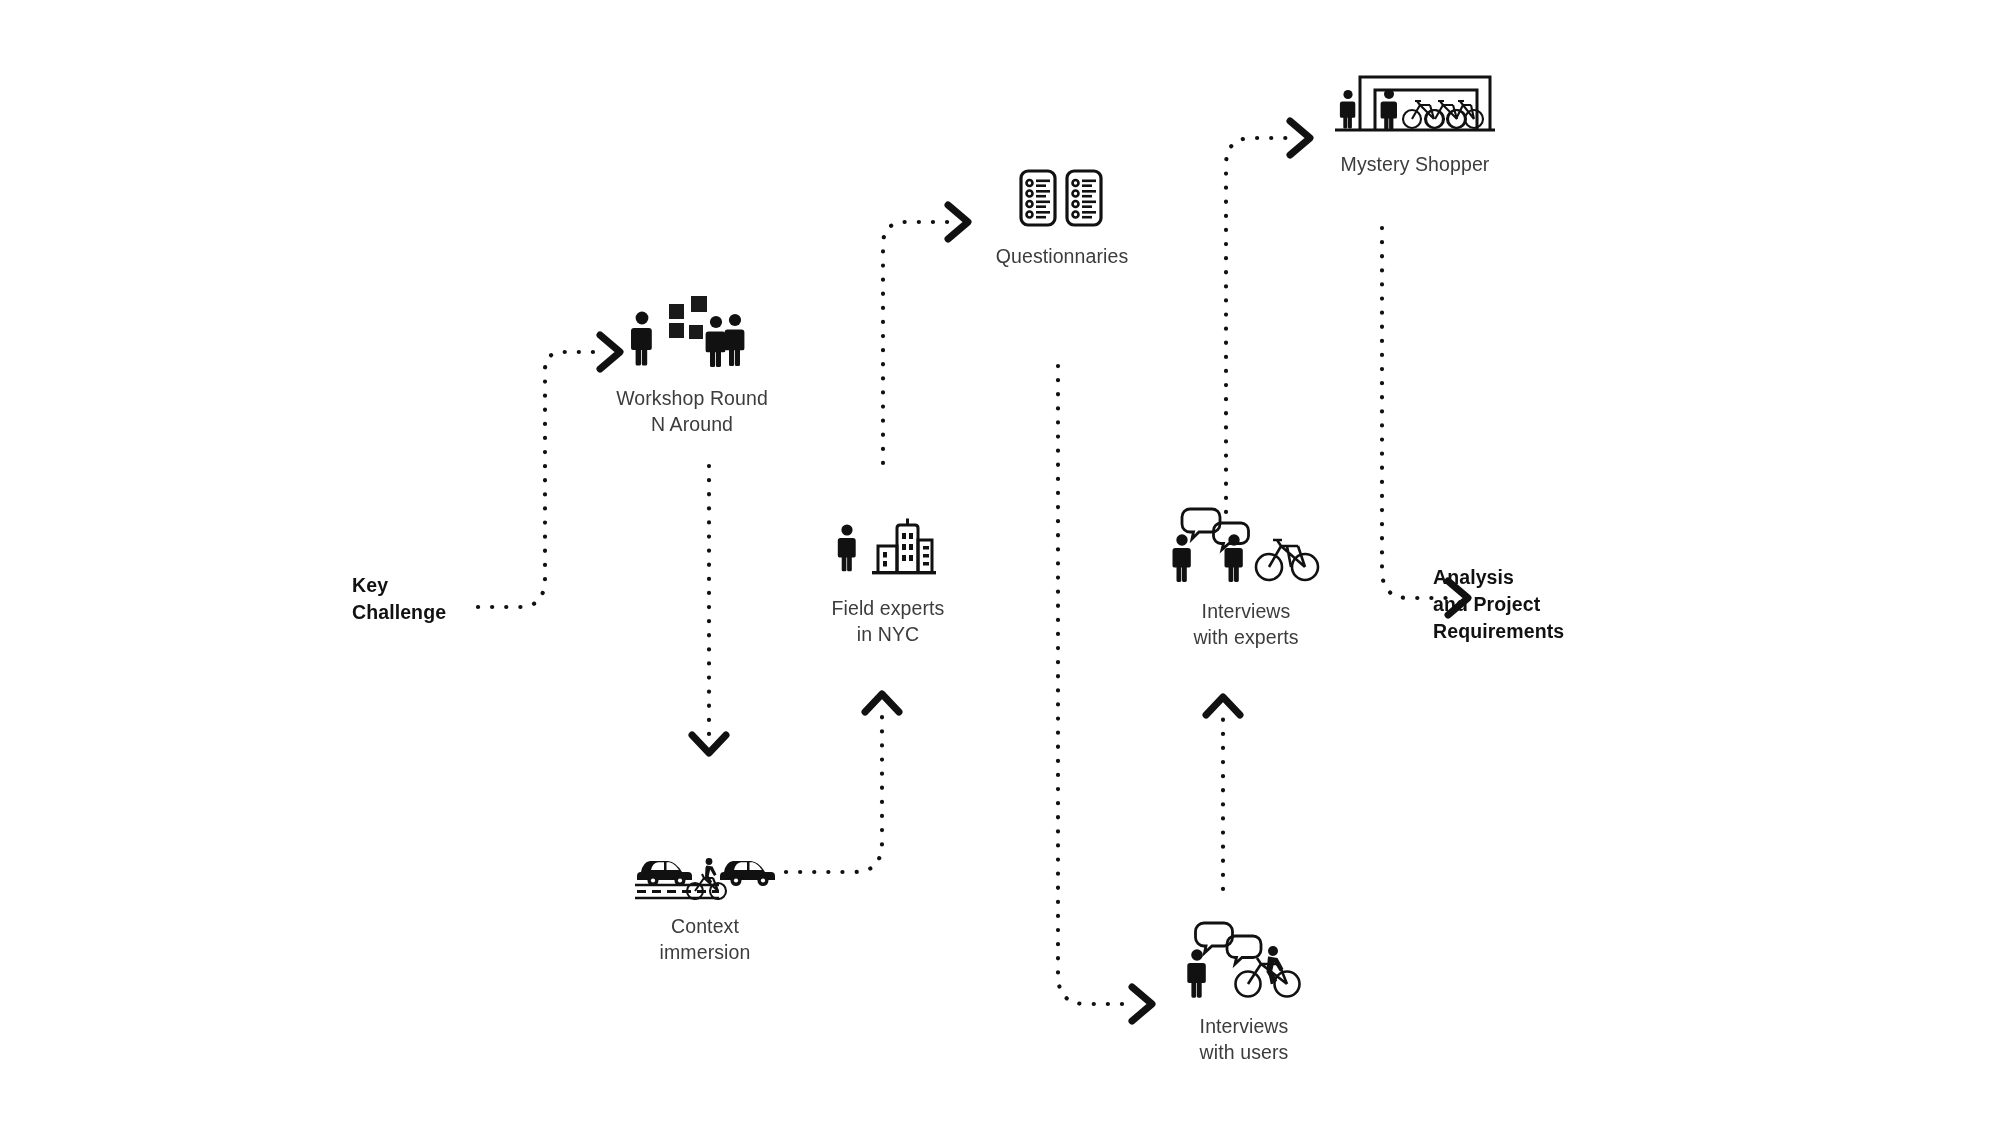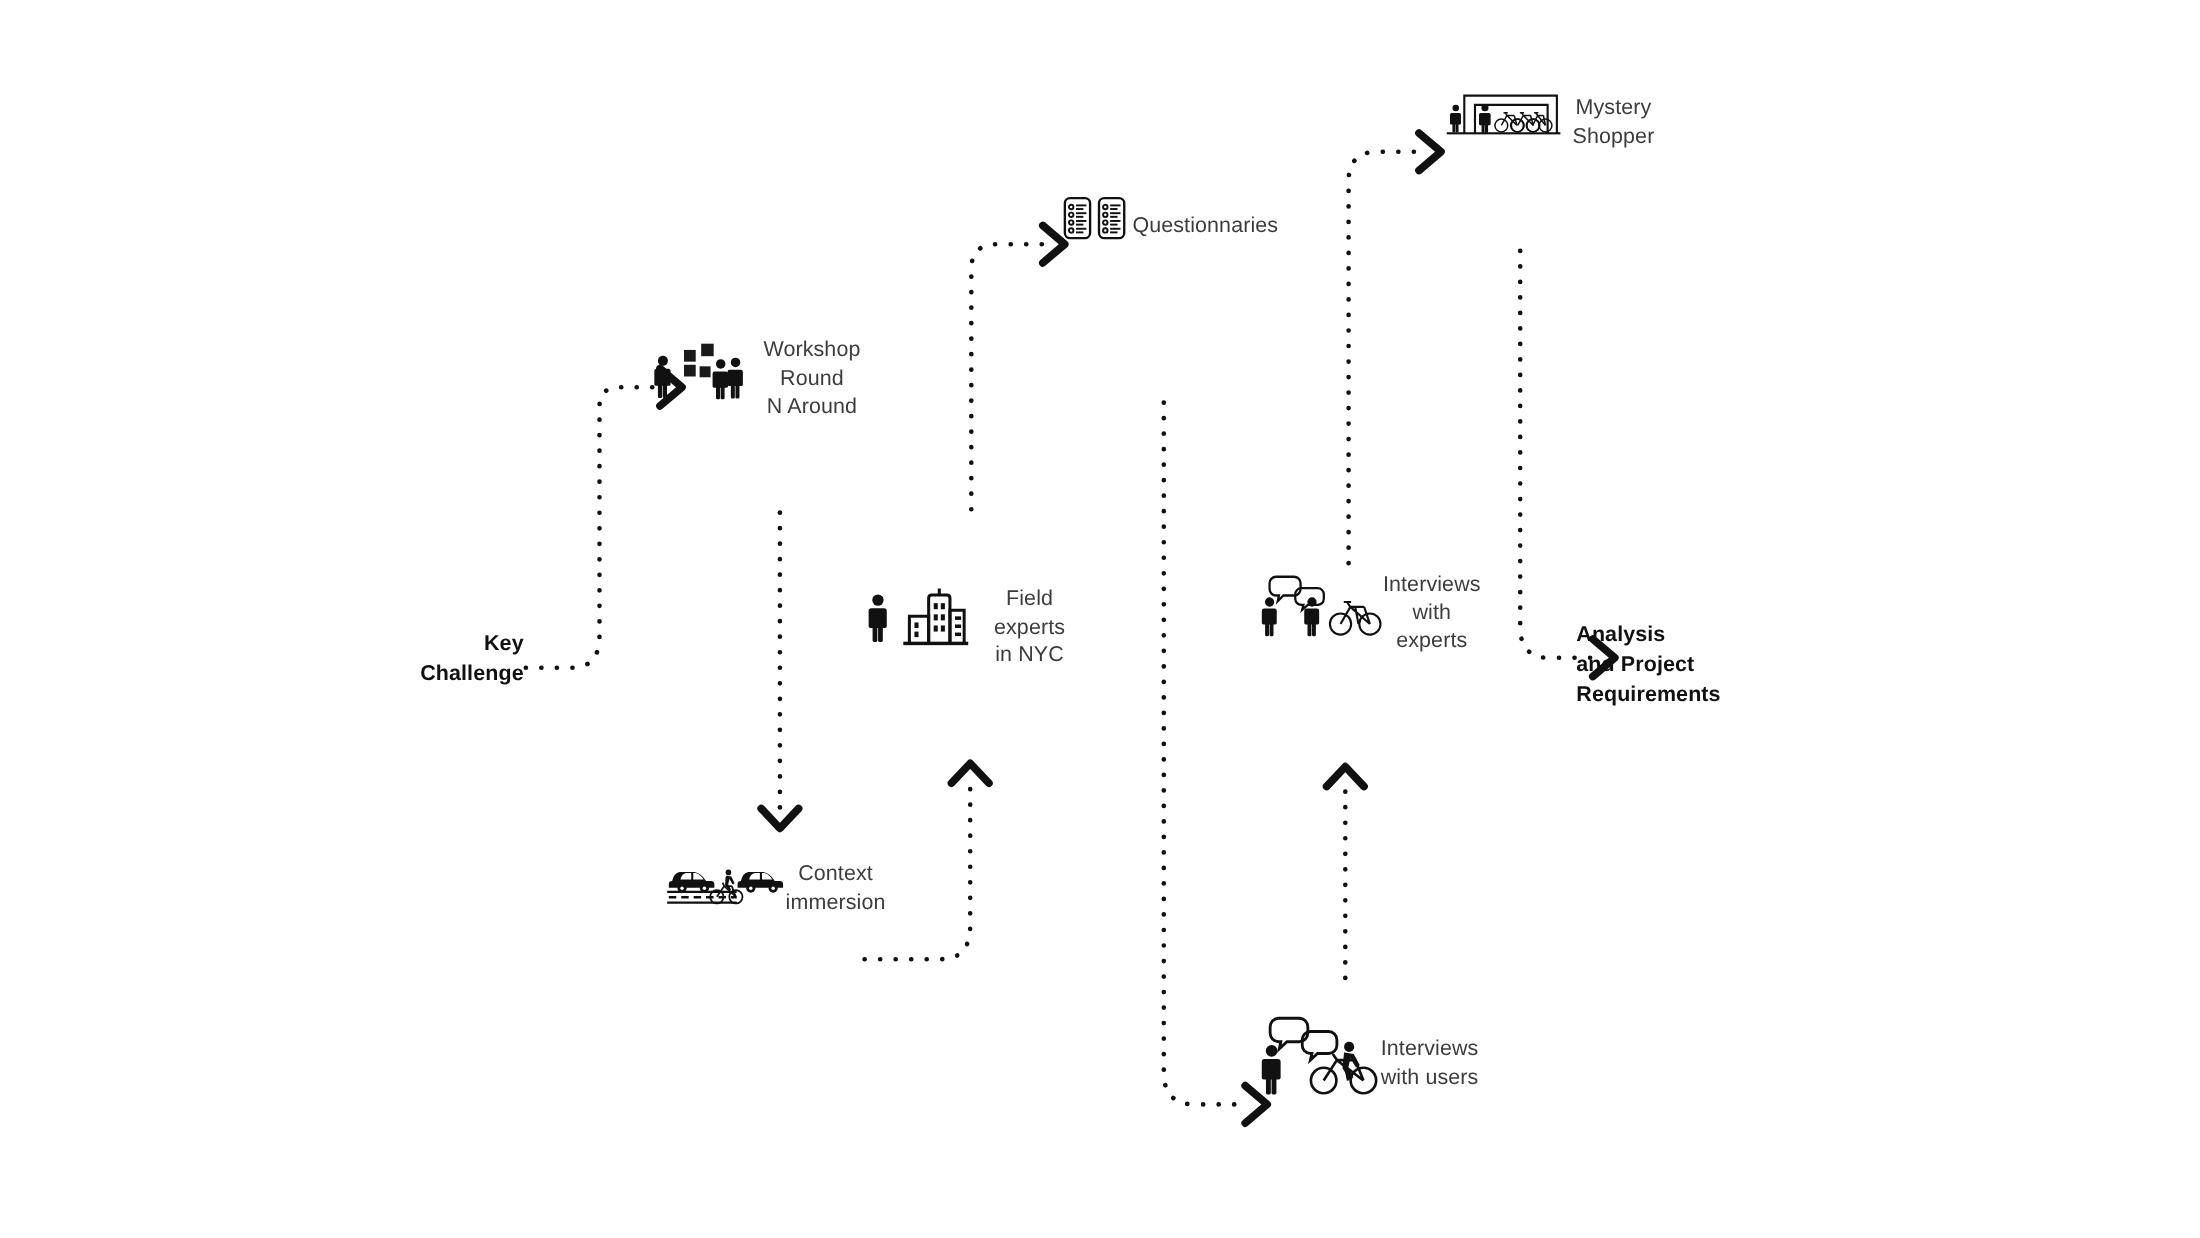--- a/index.html
+++ b/index.html
@@ -23,20 +23,21 @@
   }
   .flow-svg {
     position: absolute;
     left: 0; top: 0;
     width: 2000px;
     height: 1125px;
   }
   .node {
     position: absolute;
     display: flex;
+    flex-direction: column;
     align-items: center;
     justify-content: center;
   }
   .node-icon {
     display: block;
   }
   .node-label {
     margin-top: 14px;
     font-size: 19.5px;
     line-height: 1.32;
@@ -87,21 +88,21 @@
       <polyline points="692,735 709,753 726,735"></polyline>
       <polyline points="865,712 882,694 899,712"></polyline>
       <polyline points="948,205 968,222 948,239"></polyline>
       <polyline points="1132,987 1152,1004 1132,1021"></polyline>
       <polyline points="1206,715 1223,697 1240,715"></polyline>
       <polyline points="1290,121 1310,138 1290,155"></polyline>
       <polyline points="1448,581 1468,598 1448,615"></polyline>
     </g>
   </svg>
 
-  <div class="endpoint" id="endpoint-start" style="left:382px; top:572px;text-align:right;">Key
+  <div class="endpoint" id="endpoint-start" style="left:352px; top:572px;">Key
 Challenge</div>
 
   <div class="endpoint" id="endpoint-end" style="left:1433px; top:564px;">Analysis
 and Project
 Requirements</div>
 
   <div class="node" style="left:592px; top:292px; width:200px;">
     <svg class="node-icon" width="130" height="80" viewBox="0 0 130 80">
 
       <rect x="42" y="12" width="15" height="15" fill="#1a1a1a"></rect>
@@ -261,21 +262,21 @@
       <g fill="none" stroke="#111111" stroke-width="2.6">
         <circle cx="98" cy="62" r="13"></circle>
         <circle cx="134" cy="62" r="13"></circle>
         <path d="M98 62 L110 41 L134 62 M110 41 L127 41 M127 41 L134 62 M110 41 L106 35 M102 35 h9 M116 41 L120 62"></path>
       </g>
     </svg>
     <div class="node-label">Interviews
 with experts</div>
   </div>
 
-  <div class="node" style="left:605px; top:768px; width:200px;">
+  <div class="node" style="left:605px; top:844px; width:200px;">
     <svg class="node-icon" width="145" height="56" viewBox="0 0 145 56">
 
       <g fill="#111111">
         <path d="M8 28 q2 -10 9 -11 h18 q8 1 14 11 h6 q4 0 4 4 v4 h-55 v-4 q0 -4 4 -4 z"></path>
       </g>
       <g fill="#ffffff">
         <path d="M18 26 q1.5 -7 7 -7.8 h6 v7.8 z"></path>
         <path d="M33.5 18.2 h3 q5.5 1.5 9.5 7.8 h-12.5 z"></path>
       </g>
       <g fill="#111111">

